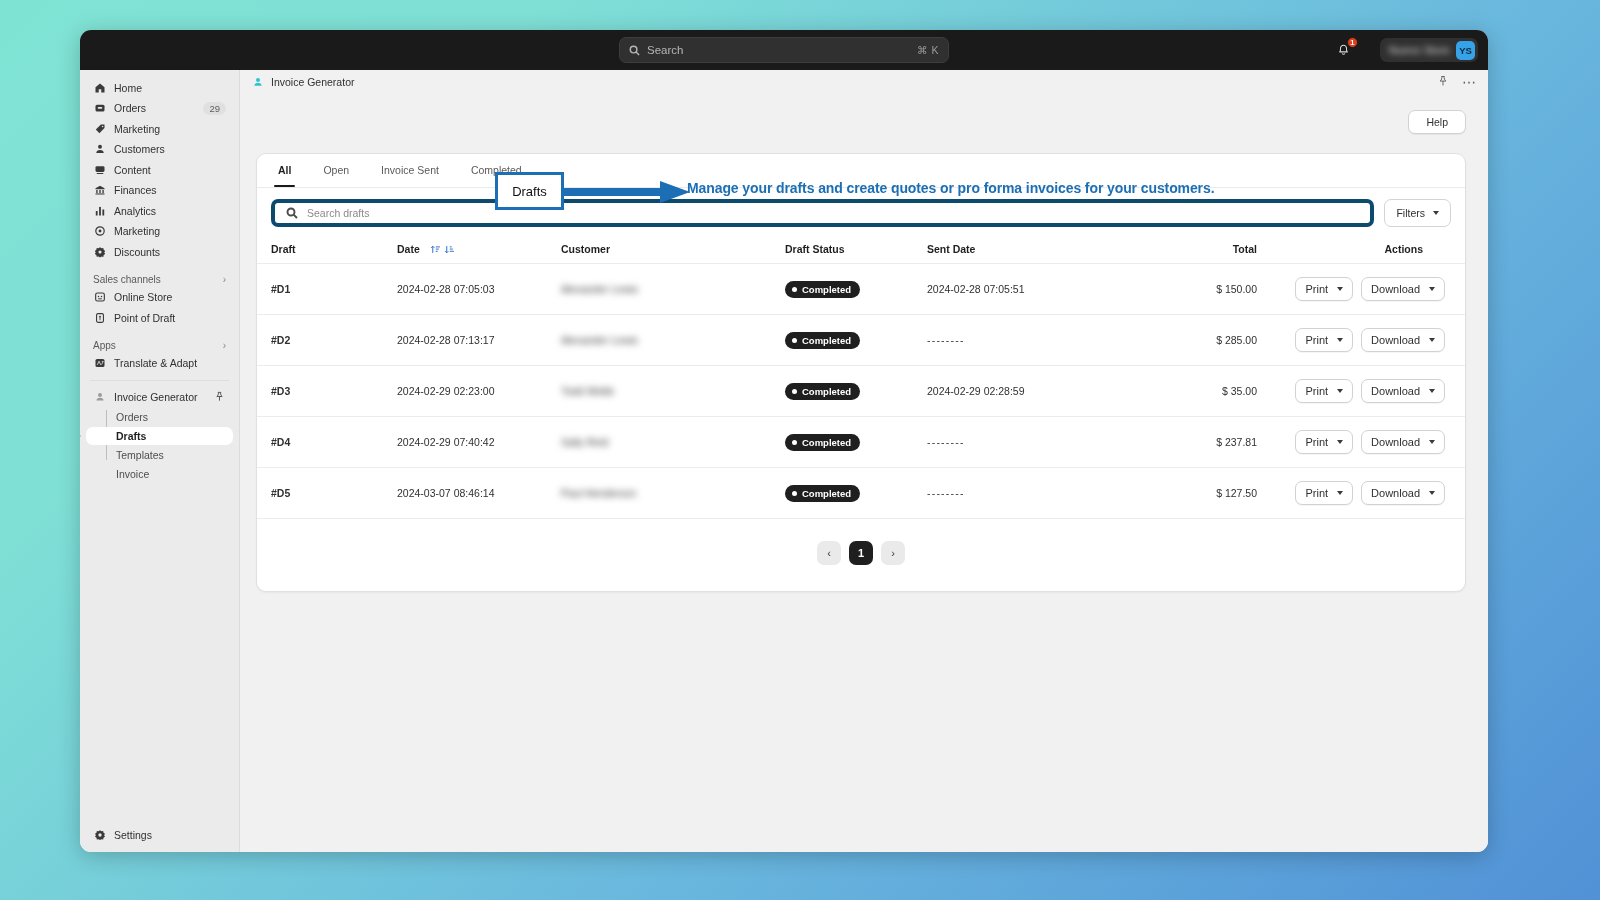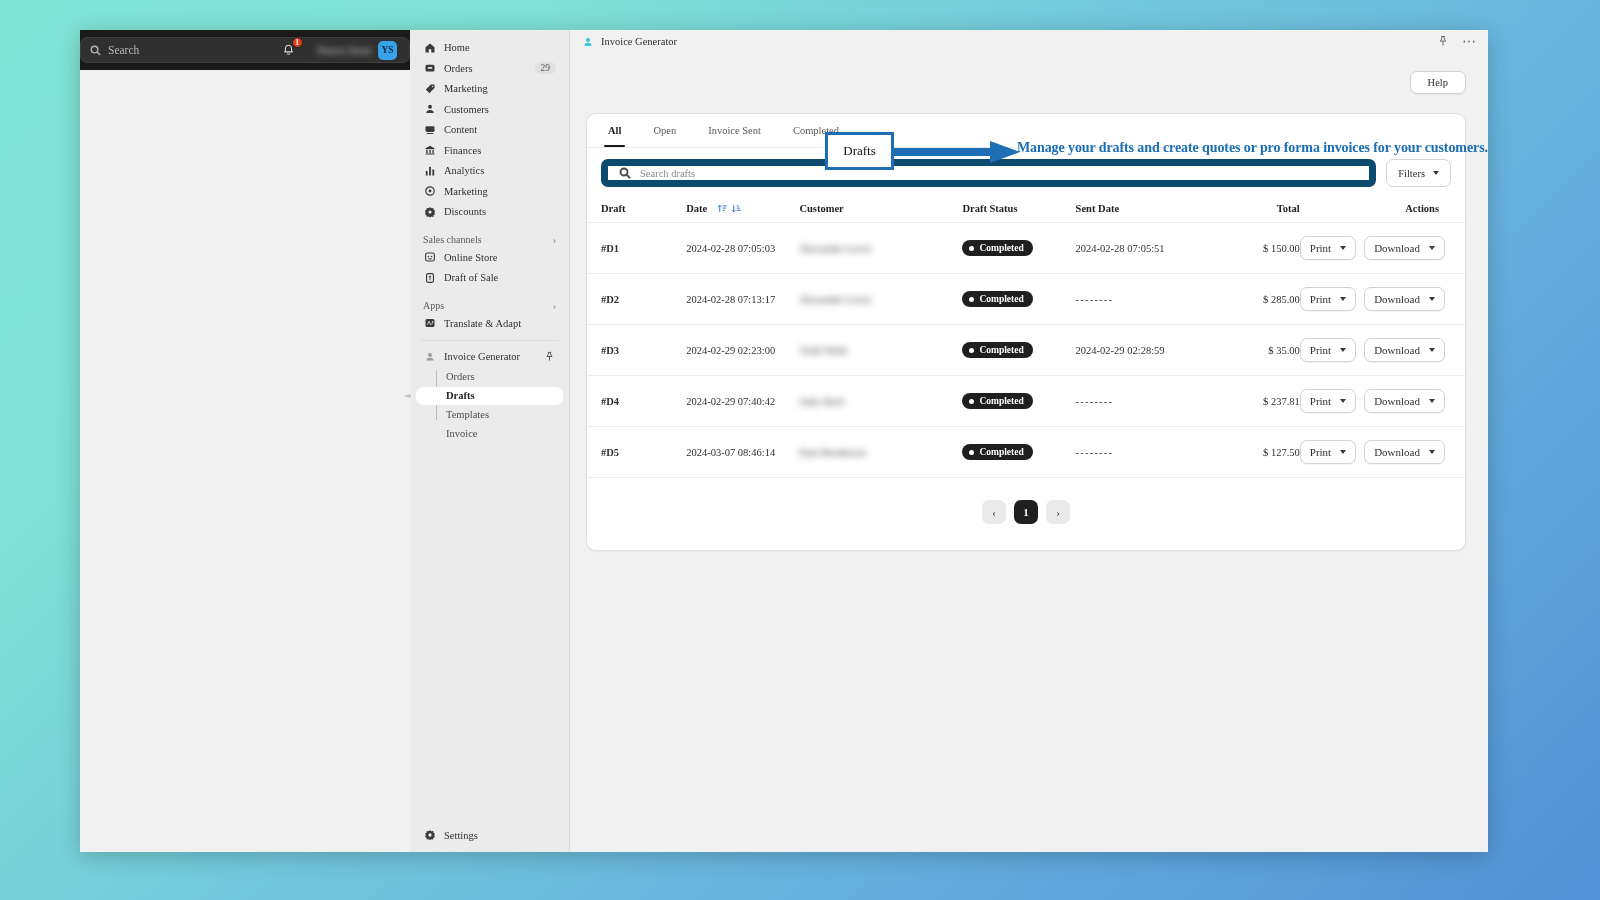--- a/index.html
+++ b/index.html
@@ -11,24 +11,24 @@
     background: linear-gradient(135deg, #7fe3d4 0%, #7fe0d6 22%, #69b7de 62%, #5191d6 100%);
     position: relative;
   }
 
   
   #window {
     position: absolute;
     left: 80px; top: 30px;
     width: 1408px; height: 822px;
     background: #f1f1f1;
-    border-radius: 0;
+    border-radius: 11px;
     box-shadow: 0 4px 22px rgba(0,0,0,.22);
     overflow: hidden;
-    display: flex; flex-direction: row; font-family: Liberation Serif, serif;
+    display: flex; flex-direction: column;
   }
 
   
   #topbar {
     height: 40px; background: #1a1a1a;
     display: flex; align-items: center; justify-content: center;
     position: relative; flex: none;
   }
   #search-pill {
     width: 330px; height: 26px; background: #303030;
@@ -52,21 +52,21 @@
   }
   #bell-btn .badge {
     position: absolute; top: -1px; right: -2px;
     min-width: 11px; height: 11px; border-radius: 6px;
     background: #e03e1a; color: #fff; font-size: 7.5px;
     display: flex; align-items: center; justify-content: center;
     padding: 0 2px; font-weight: 700; border: 1.3px solid #1a1a1a;
   }
   #user-chip {
     height: 24px; border-radius: 7px; background: #303030;
-    display: flex; align-items: center; gap: 6px; padding: 0 3px 0 9px;
+    display: flex; align-items: center; gap: 6px; padding: 0 3px 0 9px; margin-left: 17px;
   }
   #user-name {
     font-size: 11px; color: #d8d8d8;
     filter: blur(3.4px); white-space: nowrap;
   }
   #avatar {
     width: 19px; height: 19px; border-radius: 5px;
     background: #36a3e8; color: #0a2a42;
     font-size: 9.5px; font-weight: 700;
     display: flex; align-items: center; justify-content: center;
@@ -167,21 +167,21 @@
   .tab.active { color: #1f1f1f; font-weight: 600; }
   .tab.active::after {
     content: ""; position: absolute; left: 6px; right: 6px; bottom: 0;
     height: 2.5px; background: #1a1a1a; border-radius: 2px;
   }
 
   #search-row {
     display: flex; gap: 10px; padding: 11px 14px 10px 14px;
   }
   #drafts-search {
-    flex: 1; height: 28px; border: 7px solid #0c4a6e; border-radius: 7px;
+    flex: 1; height: 28px; border: 4px solid #0c4a6e; border-radius: 7px;
     display: flex; align-items: center; gap: 9px; padding: 0 11px;
     background: #fff;
   }
   #drafts-search .mag circle, #drafts-search .mag line { stroke:#4a4a4a; stroke-width:1.9;}
   #drafts-search .mag { width: 12px; height: 12px; }
   #drafts-search .ph { font-size: 10.5px; color: #8a8a8a; }
   #filters-btn {
     height: 28px; border: 1px solid #d4d4d4; border-radius: 7px;
     background: #fff; display: flex; align-items: center; gap: 8px;
     padding: 0 11px; font-size: 10.5px; color: #303030;
@@ -202,21 +202,21 @@
   }
   .c-draft { width: 140px; padding-left: 14px; }
   .c-date  { width: 164px; }
   .c-cust  { width: 224px; }
   .c-stat  { width: 142px; }
   .c-sent  { width: 200px; }
   .c-total { width: 130px; text-align: right; }
   .c-act   { text-align: right; padding-right: 20px; }
   td.c-draft { font-weight: 700; }
   th.c-total { text-align: right; }
-  th.c-act   { text-align: right; padding-right: 26px; }
+  th.c-act   { text-align: right; padding-right: 42px; }
   .sortico { display:inline-flex; gap:3px; margin-left:7px; vertical-align:-2px; }
 
   .blur-name {
     display: inline-block; filter: blur(3.6px);
     font-size: 10.5px; color: #3a3a3a; white-space: nowrap;
   }
   .badge-done {
     display: inline-flex; align-items: center; gap: 5px;
     background: #1f1f1f; color: #fff; font-size: 9.5px; font-weight: 600;
     border-radius: 10px; padding: 3px 9px 3px 7px;
@@ -400,21 +400,21 @@
         <span class="lbl">Online Store</span>
       </div>
 
       <div class="nav-item">
         <span class="ico">
           <svg width="12" height="12" viewBox="0 0 16 16">
               <rect x="3.4" y="2.2" width="9.2" height="11.6" rx="2" fill="none" stroke="#3a3a3a" stroke-width="1.5"></rect>
               <path d="M8 5v6M6.6 6.3h2.8" stroke="#3a3a3a" stroke-width="1.2"></path>
             </svg>
         </span>
-        <span class="lbl">Draft of Sale</span>
+        <span class="lbl">Point of Draft</span>
       </div>
 
       <div class="sec-head">
         <span class="t">Apps</span>
         <span class="chev">›</span>
       </div>
 
       <div class="nav-item">
         <span class="ico">
           <svg width="12" height="12" viewBox="0 0 16 16">

